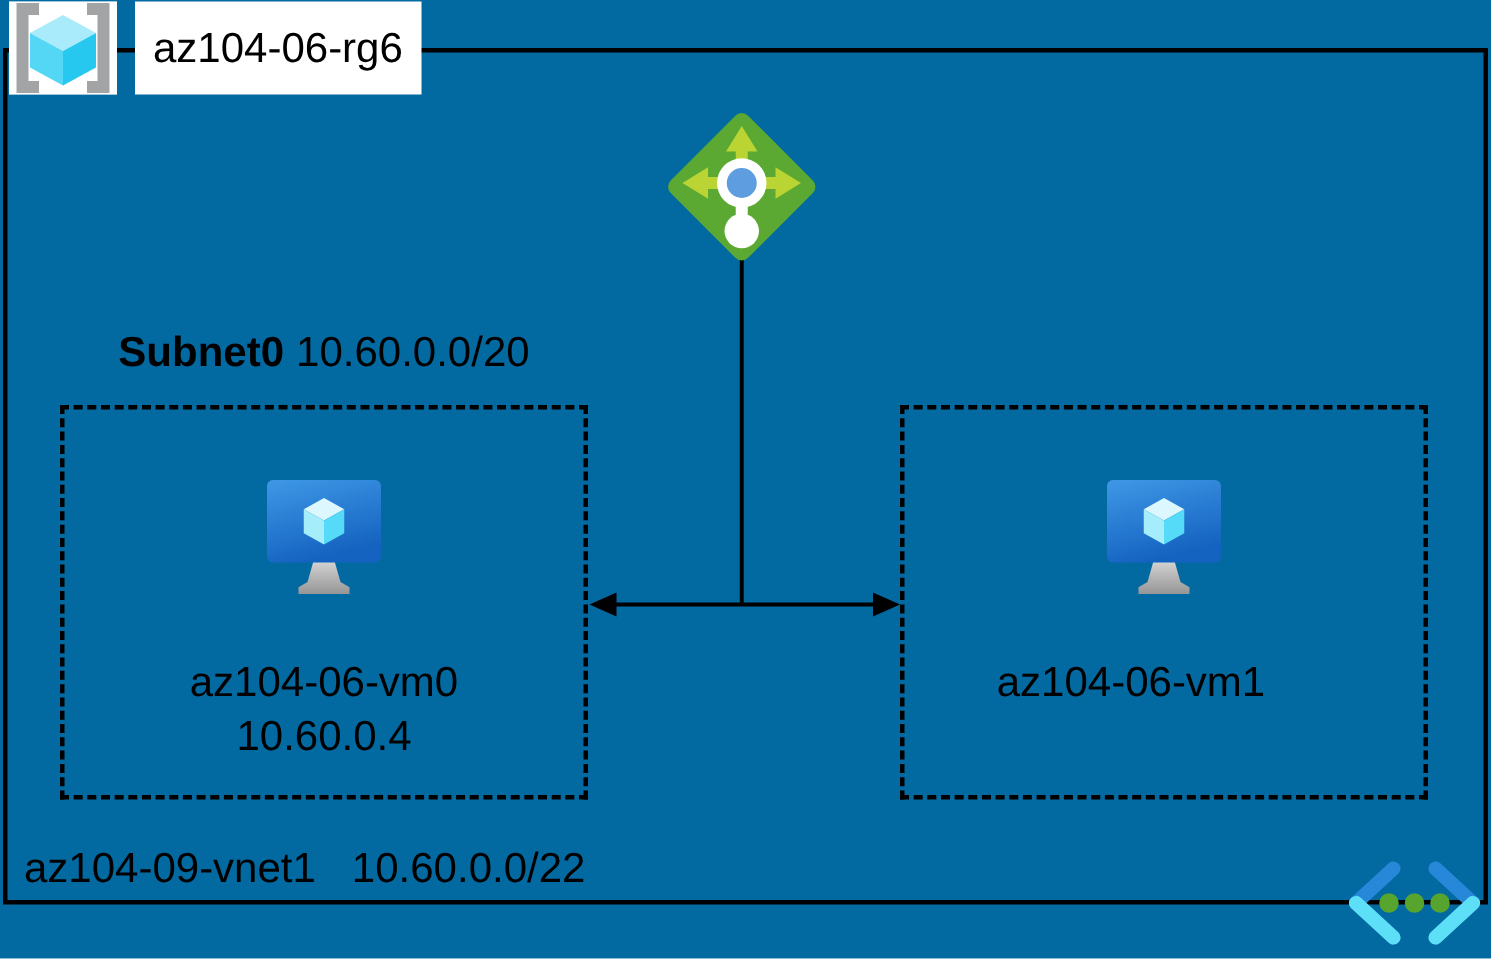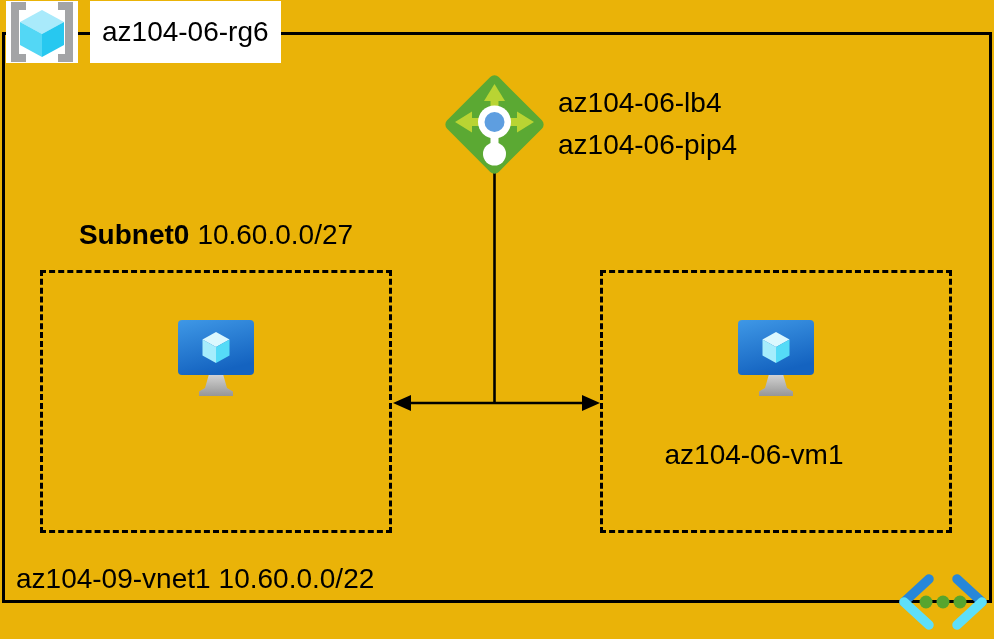--- a/index.html
+++ b/index.html
@@ -1,17 +1,17 @@
 <!DOCTYPE html>
 <html><head>
 <meta charset="utf-8">
 <style>
   html,body{margin:0;padding:0;background:#fff;}
   .canvas{
-    position:relative;width:994px;height:639px;background:#eab308;overflow:hidden;
+    position:relative;width:994px;height:639px;background:#0369a1;overflow:hidden;
     font-family:"Liberation Sans",sans-serif;color:#000;
   }
   .outer-box{
     position:absolute;left:2px;top:32px;width:990px;height:571px;
     box-sizing:border-box;border:3px solid #000;z-index:0;
   }
   .rg-header{
     position:absolute;left:6px;top:1px;display:flex;align-items:center;z-index:3;
   }
   .rg-header .icon{width:72px;height:62px;background:#fff;display:block;}
@@ -41,21 +41,21 @@
   .vm-icon.right{left:733px;}
   .vm-labels{
     position:absolute;top:437px;width:352px;text-align:center;font-size:28px;
     line-height:36px;z-index:2;
   }
   .vm-labels.left{left:40px;}
   .vm-labels.right{left:578px;}
   .vnet-label{
     position:absolute;left:16px;top:563px;font-size:28px;white-space:nowrap;z-index:2;
   }
-  .vnet-label .cidr{margin-left:8px;}
+  .vnet-label .cidr{margin-left:24px;}
   .vnet-icon{position:absolute;left:895px;top:571px;width:96px;height:62px;z-index:2;}
 </style>
 </head>
 <body>
 
 <div class="canvas">
 
   <div class="outer-box"></div>
 
   <svg class="connector-svg" width="994" height="639">
@@ -88,27 +88,23 @@
       <polygon points="52.5,12 63,29 42,29"></polygon>
       <polygon points="13,50 30,39.5 30,60.5"></polygon>
       <polygon points="92,50 75,39.5 75,60.5"></polygon>
     </g>
     <rect x="48.5" y="50" width="8" height="32" fill="#fff"></rect>
     <circle cx="52.5" cy="82" r="11.5" fill="#fff"></circle>
     <circle cx="52.5" cy="50" r="16.5" fill="#fff"></circle>
     <circle cx="52.5" cy="50" r="10" fill="#5E9EE0"></circle>
   </svg>
 
-  <div class="lb-labels">
-    <div>az104-06-lb4</div>
-    <div>az104-06-pip4</div>
-  </div>
 
   <div class="subnet-heading left">
-    <span class="subnet-name">Subnet0</span><span class="subnet-cidr">10.60.0.0/27</span>
+    <span class="subnet-name">Subnet0</span><span class="subnet-cidr">10.60.0.0/20</span>
   </div>
   <div class="subnet-box left"></div>
 
   <svg class="vm-icon left" viewBox="0 0 86 82">
     <defs>
       <linearGradient id="mon0" x1="0" y1="0" x2="0.35" y2="1">
         <stop offset="0" stop-color="#3F98E6"></stop>
           <stop offset="1" stop-color="#1463C0"></stop>
       </linearGradient>
       <linearGradient id="st0" x1="0" y1="0" x2="0" y2="1">
@@ -116,20 +112,24 @@
           <stop offset="1" stop-color="#969696"></stop>
       </linearGradient>
     </defs>
     <polygon points="36,56 50,56 54,70 60,73.5 60,78 26,78 26,73.5 32,70" fill="url(#st0)"></polygon>
     <rect x="5" y="2" width="76" height="55" rx="4" fill="url(#mon0)"></rect>
     <polygon points="43,14 56.5,21.5 43,29 29.5,21.5" fill="#DCF8FE"></polygon>
     <polygon points="29.5,21.5 43,29 43,45 29.5,37.5" fill="#A6EDFC"></polygon>
     <polygon points="43,29 56.5,21.5 56.5,37.5 43,45" fill="#55DBF7"></polygon>
   </svg>
 
+  <div class="vm-labels left">
+    <div>az104-06-vm0</div>
+    <div>10.60.0.4</div>
+  </div>
 
   <div class="subnet-box right"></div>
 
   <svg class="vm-icon right" viewBox="0 0 86 82">
     <defs>
       <linearGradient id="mon1" x1="0" y1="0" x2="0.35" y2="1">
         <stop offset="0" stop-color="#3F98E6"></stop>
           <stop offset="1" stop-color="#1463C0"></stop>
       </linearGradient>
       <linearGradient id="st1" x1="0" y1="0" x2="0" y2="1">

